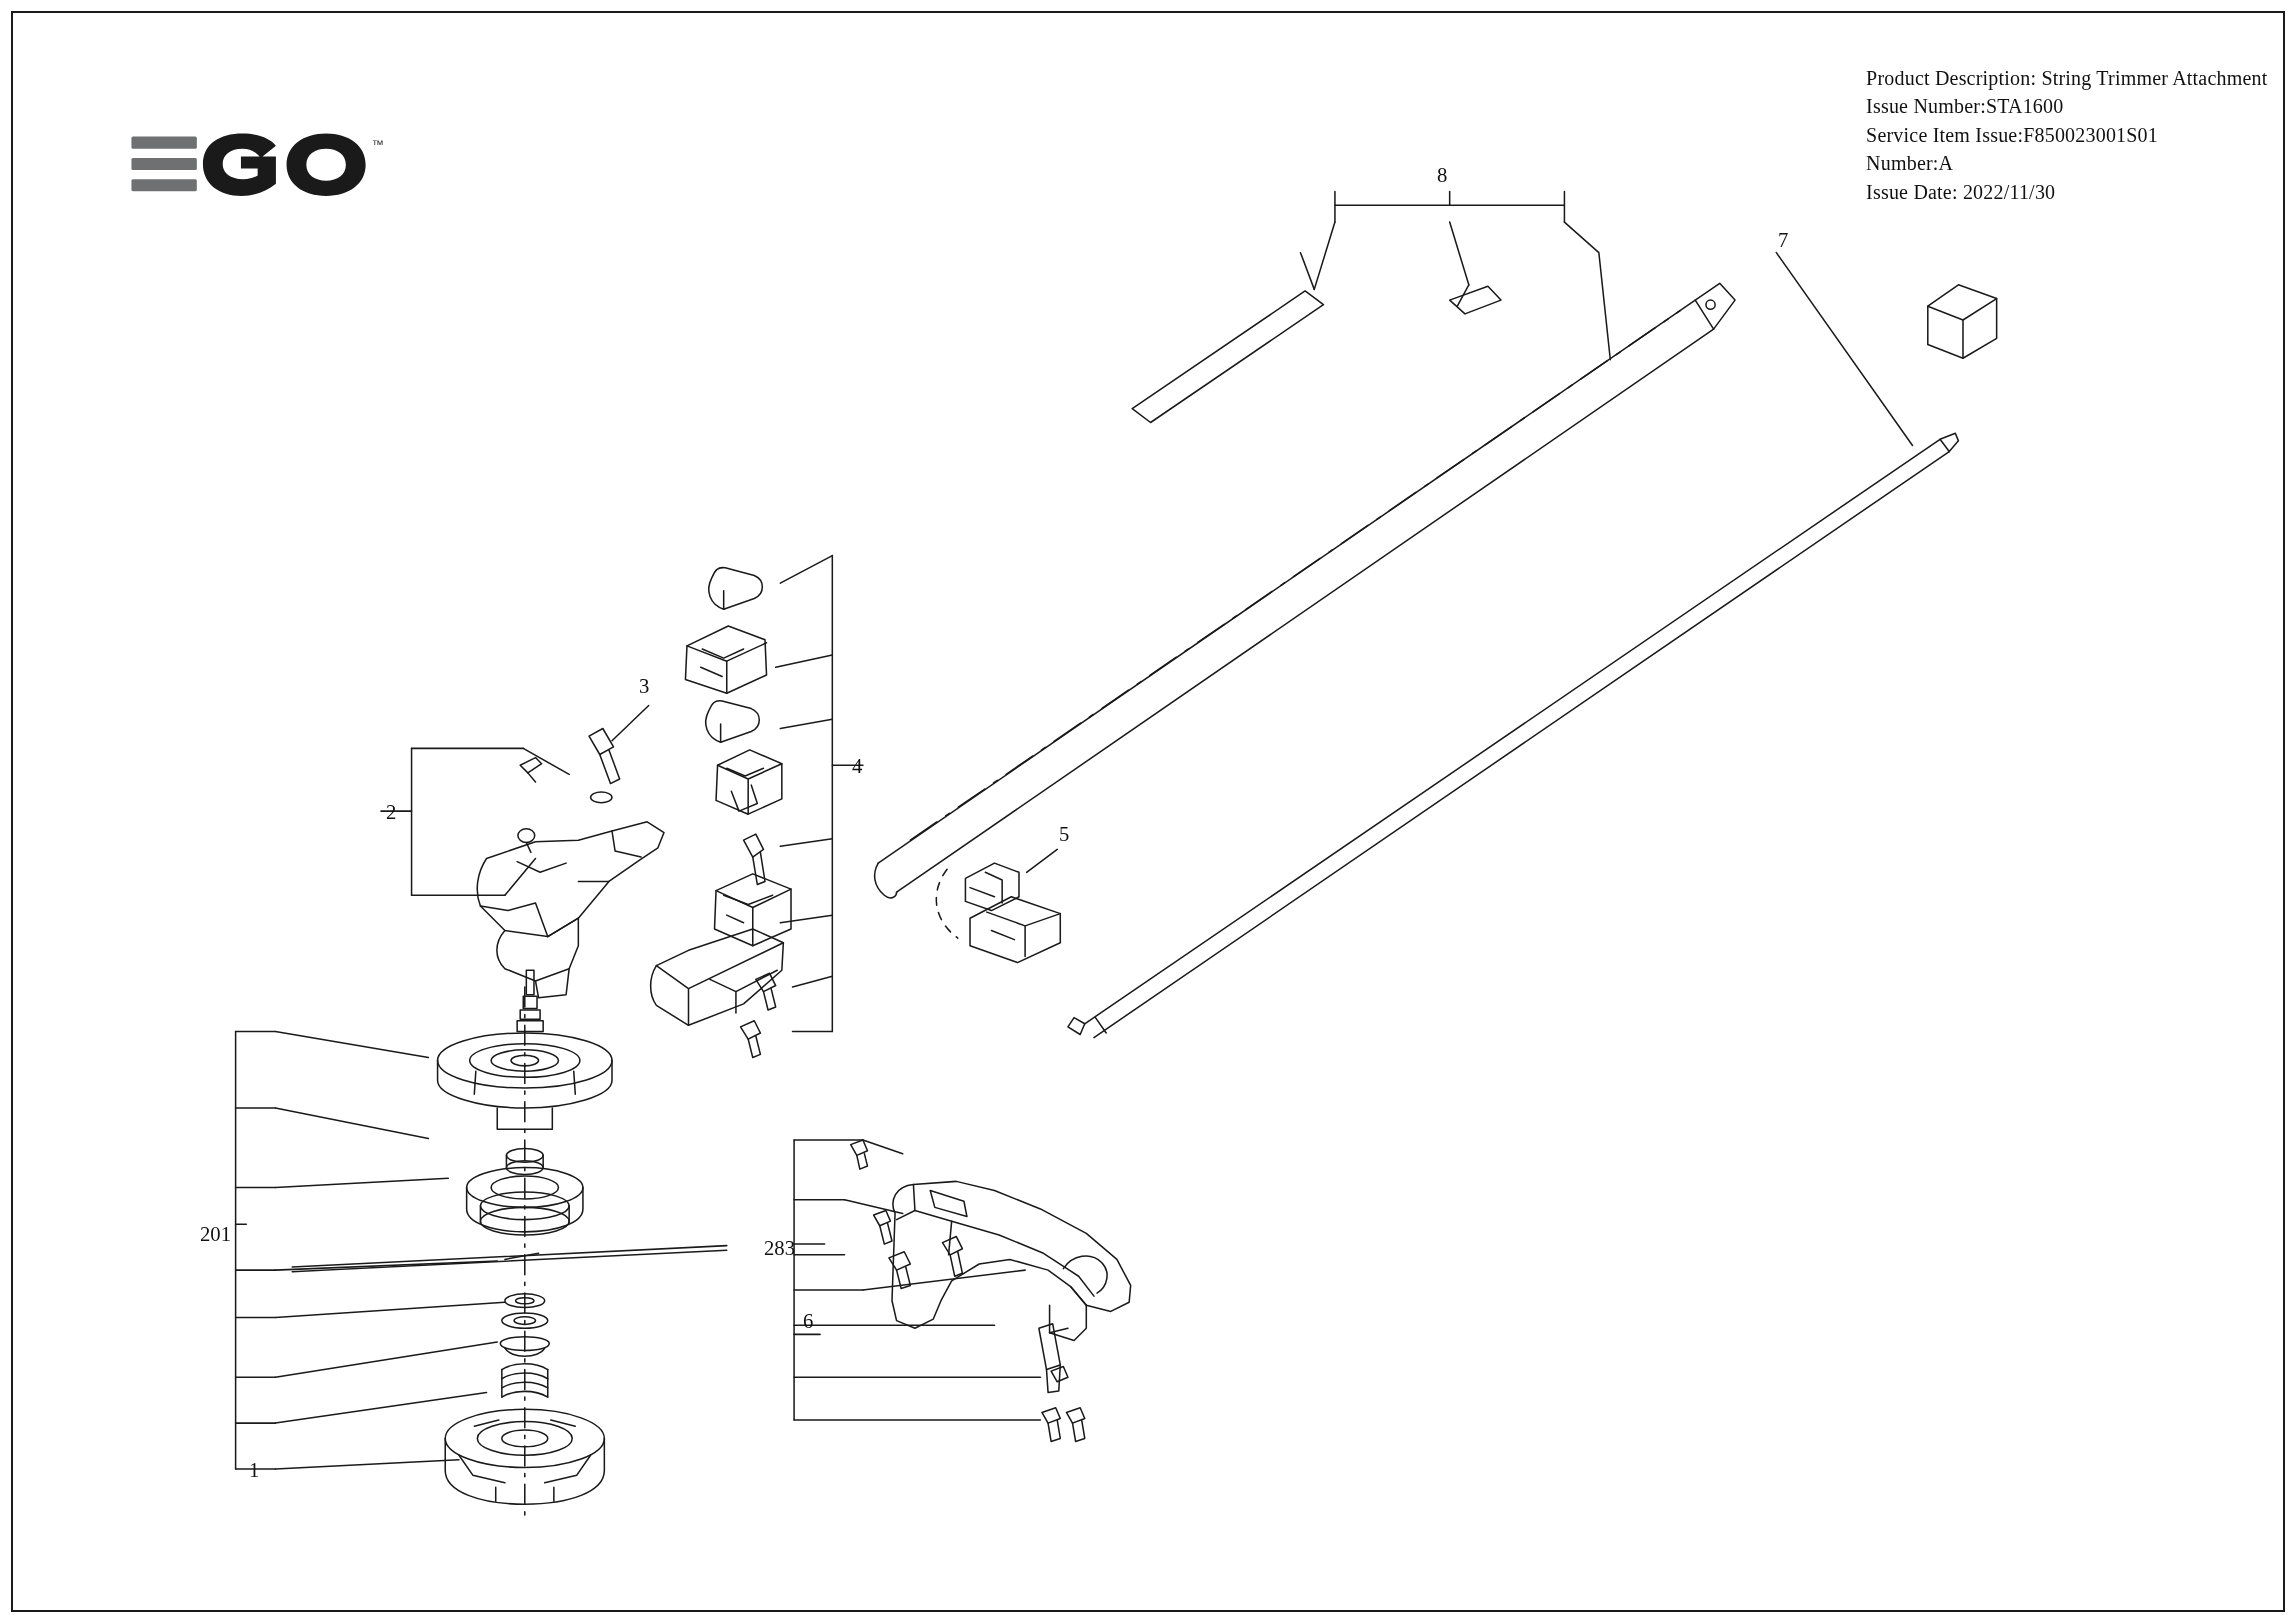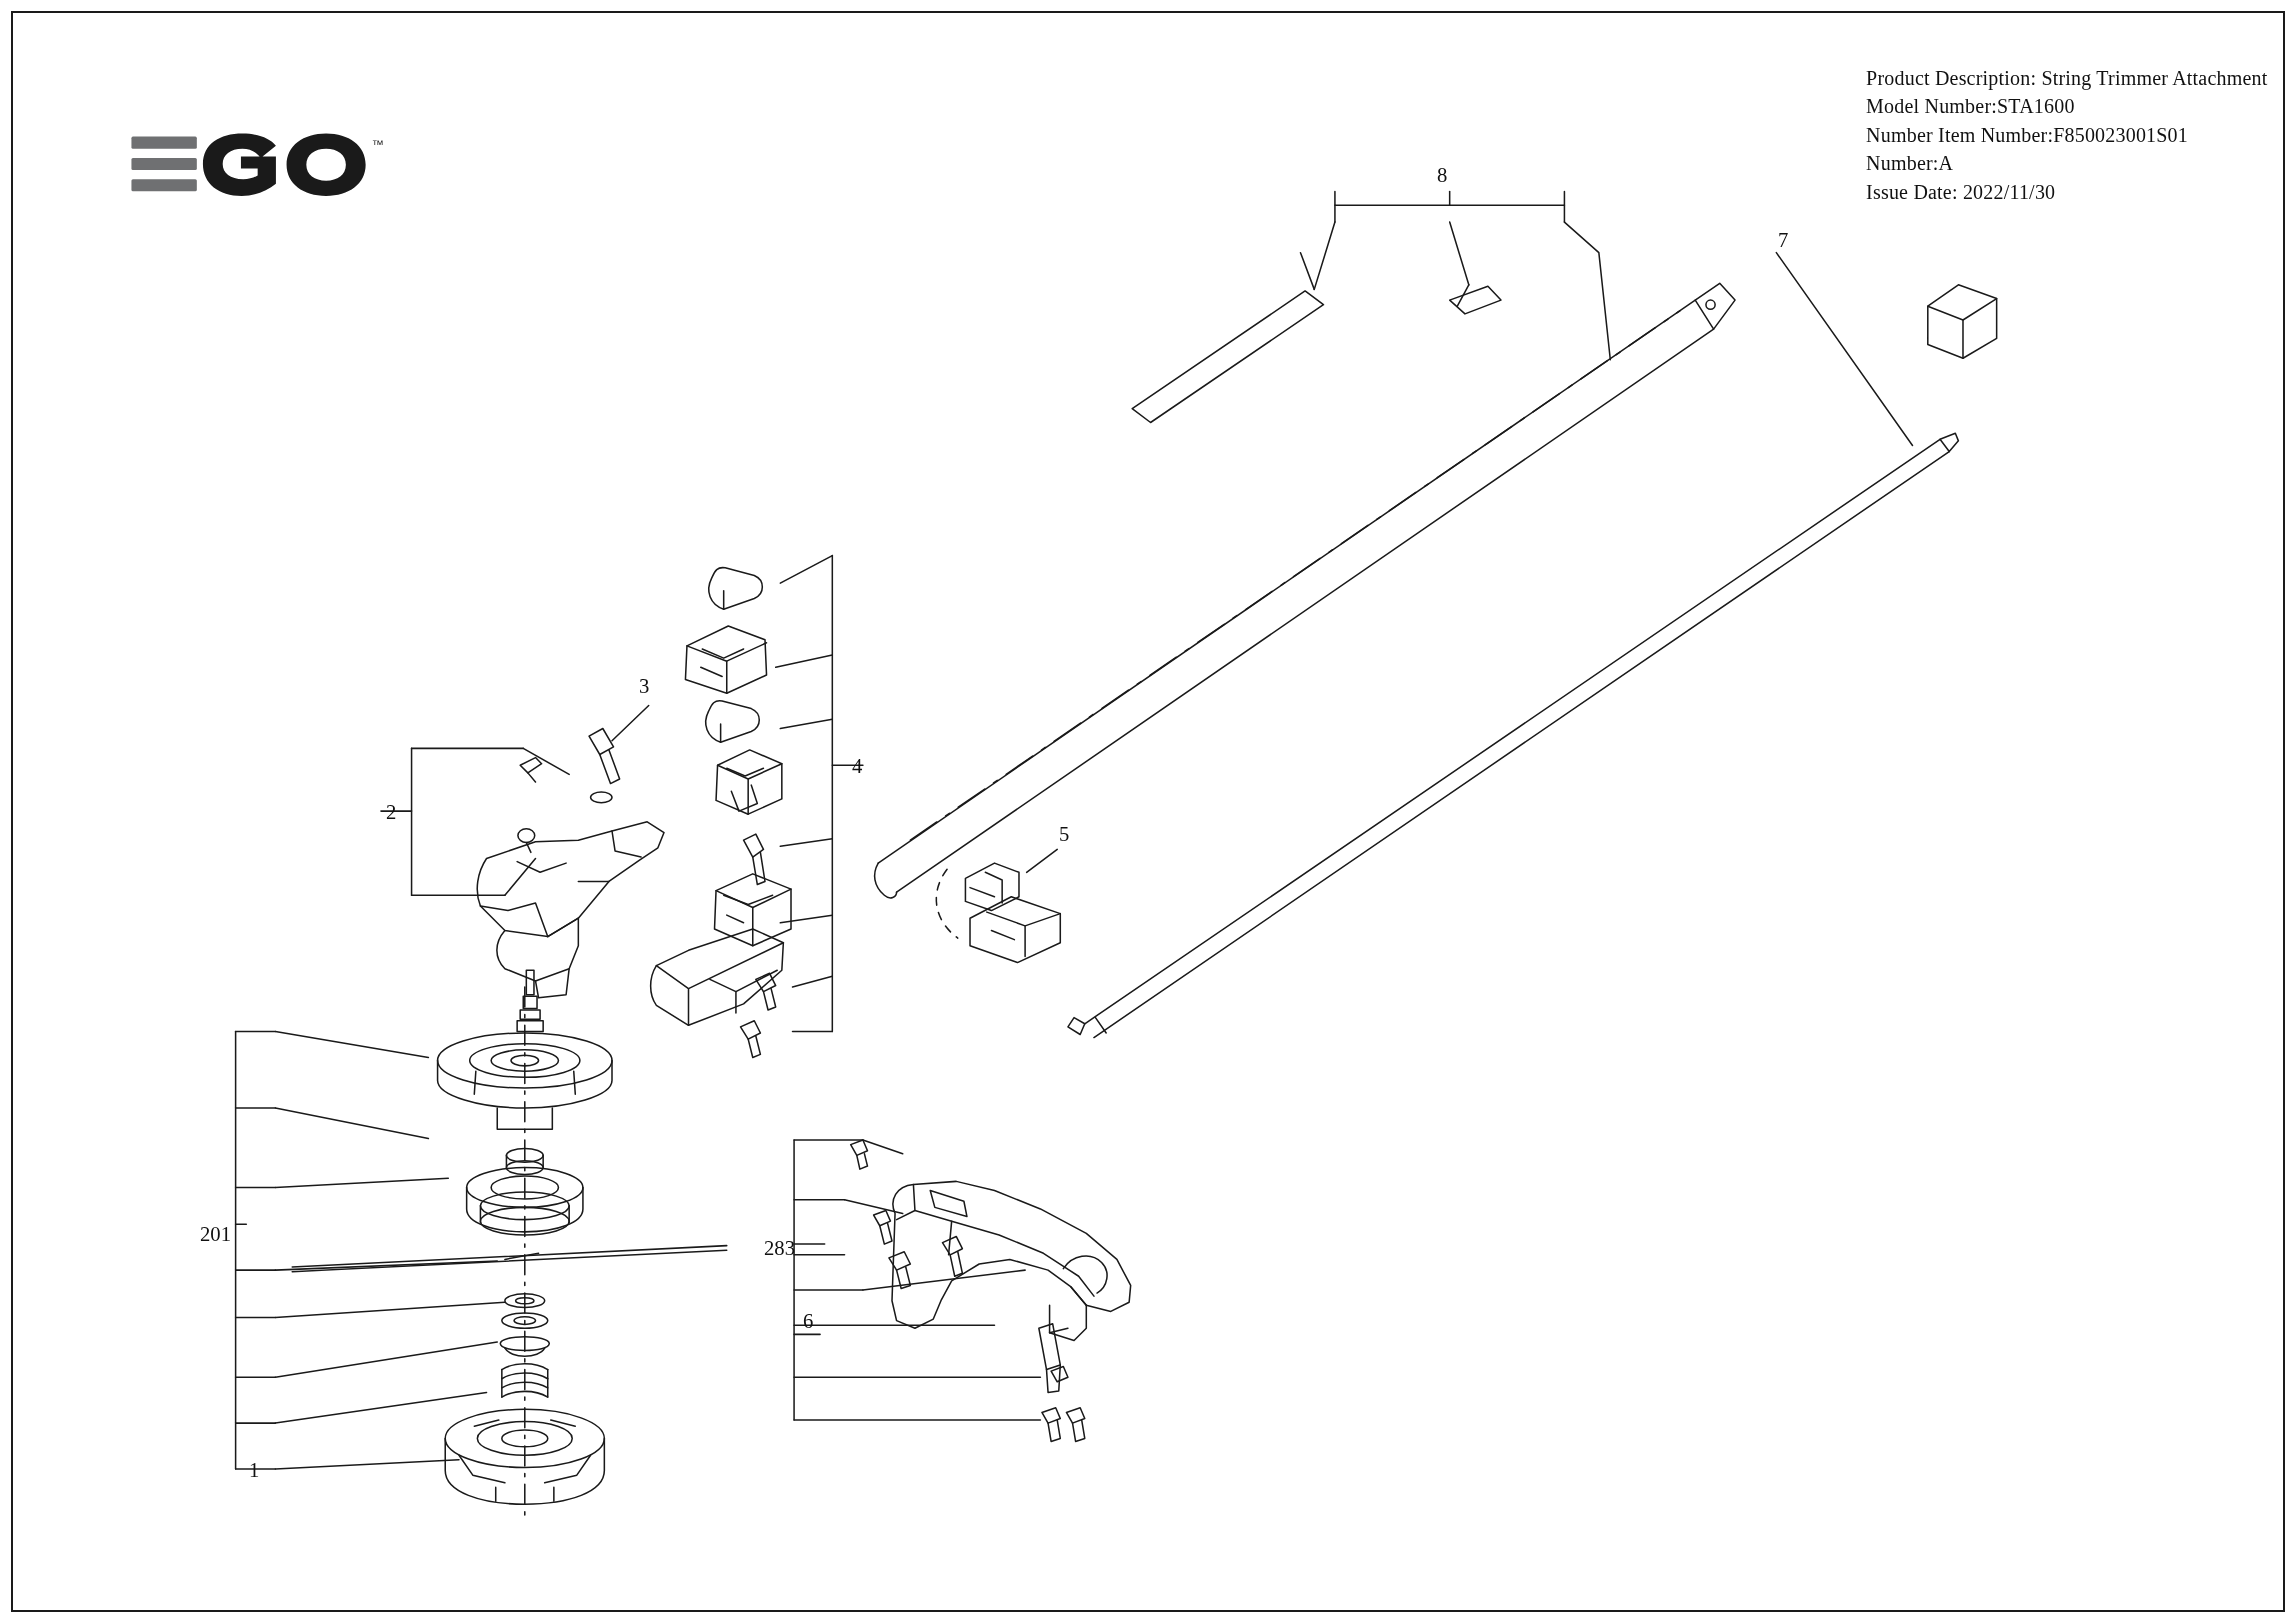--- a/index.html
+++ b/index.html
@@ -84,22 +84,22 @@
       <g fill="#1a1a1a">
         <path d="M96 46 C96 20 118 6 148 6 C168 6 184 12 192 22 L172 38 C166 30 158 26 148 26 C132 26 122 34 122 46 C122 58 132 66 149 66 C157 66 163 64 168 61 L168 52 L146 52 L146 36 L192 36 L192 72 C180 82 164 88 147 88 C117 88 96 72 96 46 Z"></path>
         <path d="M258 6 C288 6 310 22 310 47 C310 72 288 88 258 88 C228 88 206 72 206 47 C206 22 228 6 258 6 Z M258 26 C243 26 232 34 232 47 C232 60 243 68 258 68 C273 68 284 60 284 47 C284 34 273 26 258 26 Z"></path>
       </g>
       <text x="318" y="26" font-family="Liberation Sans, sans-serif" font-size="16" fill="#1a1a1a">™</text>
     </svg>
   </div>
 
   <div class="doc-info">
     <div>Product Description: String Trimmer Attachment</div>
-    <div>Model Number:STA1600</div>
-    <div>Number Item Number:F850023001S01</div>
+    <div>Issue Number:STA1600</div>
+    <div>Service Item Issue:F850023001S01</div>
     <div>Number:A</div>
     <div>Issue Date: 2022/11/30</div>
   </div>
 
   <svg id="drawing" viewBox="0 0 3000 2121" xmlns="http://www.w3.org/2000/svg">
     <g fill="none" stroke="#1a1a1a" stroke-width="2" stroke-linecap="round" stroke-linejoin="round">
 
       <g>
         <path d="M1745 250 L1745 268 L2045 268 L2045 250"></path>
         <path d="M1895 268 L1895 250"></path>

